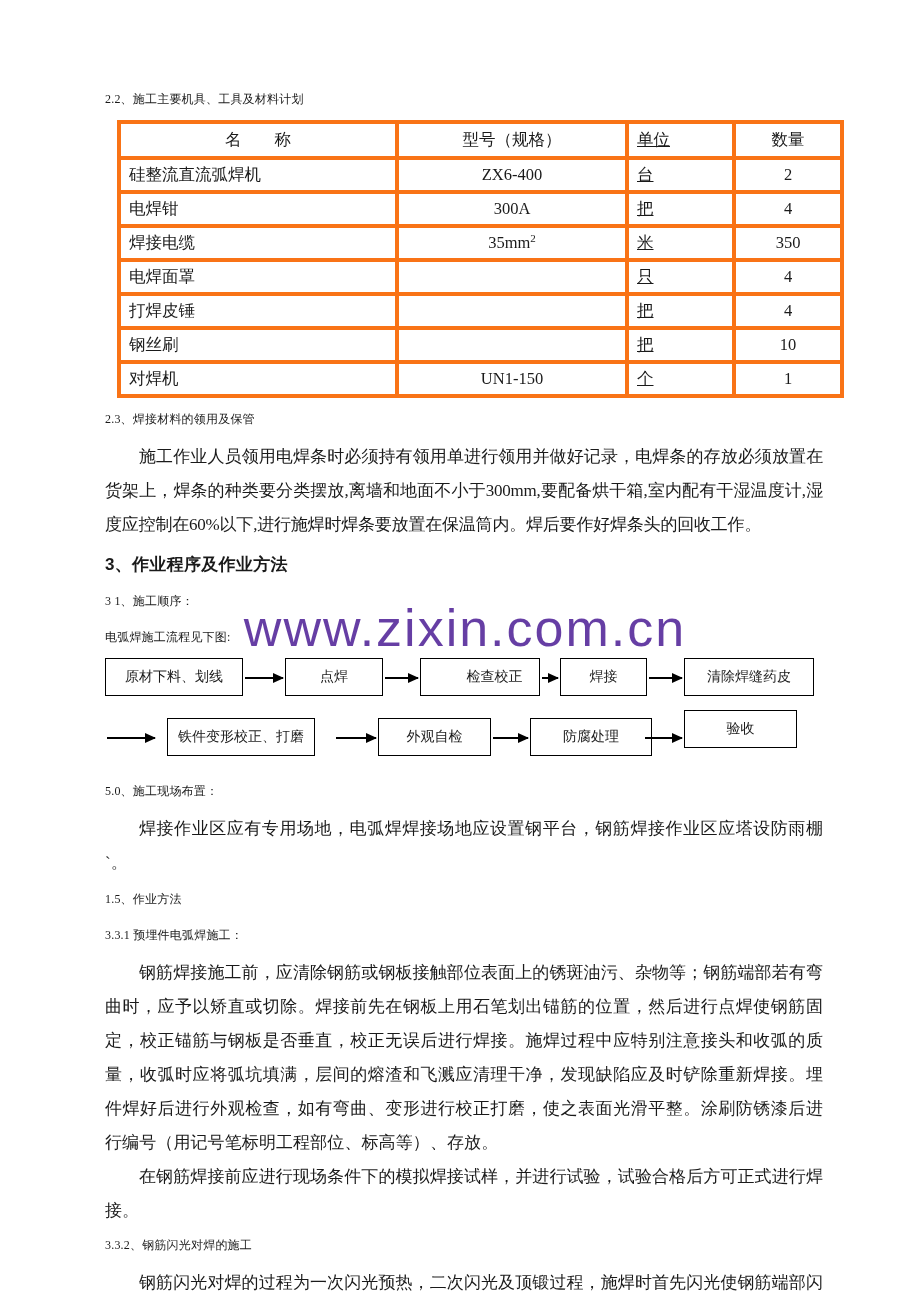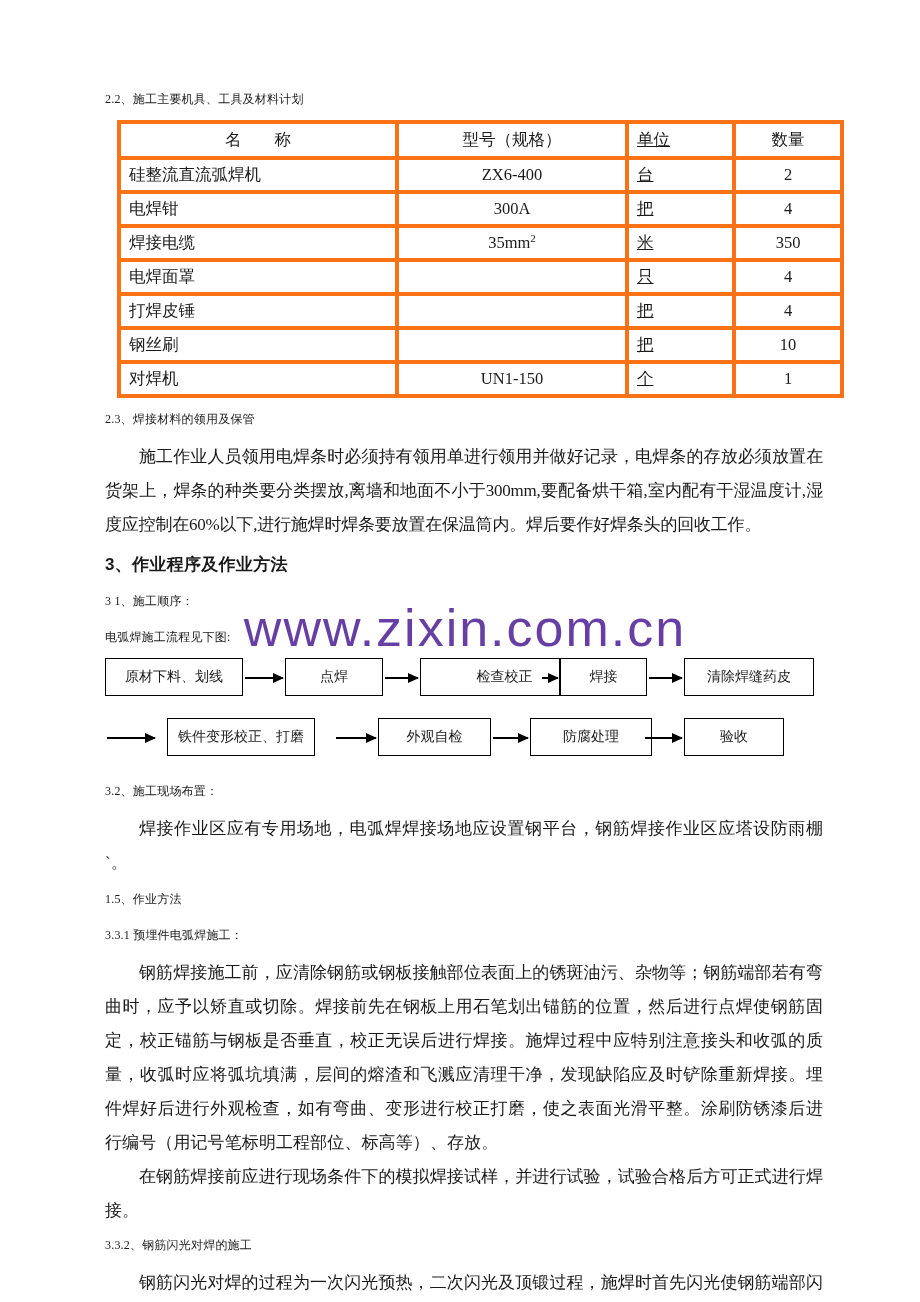--- a/index.html
+++ b/index.html
@@ -222,37 +222,37 @@
     <div class="sp-6"></div>
     <div class="heading-num">3 1、施工顺序：</div>
     <div class="heading-num">电弧焊施工流程见下图:</div>
 
     <div class="flow">
 
       <div class="fbox" style="left:0px;  top:0px;  width:138px;">原材下料、划线</div>
       <div class="farrow" style="left:140px; top:19px; width:38px;"></div>
       <div class="fbox" style="left:180px; top:0px;  width:98px;">点焊</div>
       <div class="farrow" style="left:280px; top:19px; width:33px;"></div>
-      <div class="fbox" style="left:315px; top:0px;  width:140px;padding-left:29px;">检查校正</div>
+      <div class="fbox" style="left:315px; top:0px;  width:120px;padding-left:29px;">检查校正</div>
       <div class="farrow" style="left:437px; top:19px; width:16px;"></div>
       <div class="fbox" style="left:455px; top:0px;  width:87px;">焊接</div>
       <div class="farrow" style="left:544px; top:19px; width:33px;"></div>
       <div class="fbox" style="left:579px; top:0px;  width:130px;">清除焊缝药皮</div>
 
       <div class="farrow" style="left:2px;   top:79px; width:48px;"></div>
       <div class="fbox" style="left:62px;  top:60px; width:148px;">铁件变形校正、打磨</div>
       <div class="farrow" style="left:231px; top:79px; width:40px;"></div>
       <div class="fbox" style="left:273px; top:60px; width:113px;">外观自检</div>
       <div class="farrow" style="left:388px; top:79px; width:35px;"></div>
       <div class="fbox" style="left:425px; top:60px; width:122px;">防腐处理</div>
       <div class="farrow" style="left:540px; top:79px; width:37px;"></div>
-      <div class="fbox" style="left:579px; top:60px; width:100px;">验收</div>
+      <div class="fbox" style="left:579px; top:52px; width:113px;">验收</div>
     </div>
 
-    <div class="heading-num">3.2、施工现场布置：</div>
+    <div class="heading-num">5.0、施工现场布置：</div>
     <p class="para indent">焊接作业区应有专用场地，电弧焊焊接场地应设置钢平台，钢筋焊接作业区应塔设防雨棚`。</p>
 
     <div class="sp-4"></div>
 
     <div class="heading-num">1.5、作业方法</div>
     <div class="heading-num">3.3.1 预埋件电弧焊施工：</div>
     <p class="para indent">钢筋焊接施工前，应清除钢筋或钢板接触部位表面上的锈斑油污、杂物等；钢筋端部若有弯曲时，应予以矫直或切除。焊接前先在钢板上用石笔划出锚筋的位置，然后进行点焊使钢筋固定，校正锚筋与钢板是否垂直，校正无误后进行焊接。施焊过程中应特别注意接头和收弧的质量，收弧时应将弧坑填满，层间的熔渣和飞溅应清理干净，发现缺陷应及时铲除重新焊接。埋件焊好后进行外观检查，如有弯曲、变形进行校正打磨，使之表面光滑平整。涂刷防锈漆后进行编号（用记号笔标明工程部位、标高等）、存放。</p>
     <p class="para indent">在钢筋焊接前应进行现场条件下的模拟焊接试样，并进行试验，试验合格后方可正式进行焊接。</p>
 
     <div class="sp-2"></div>

